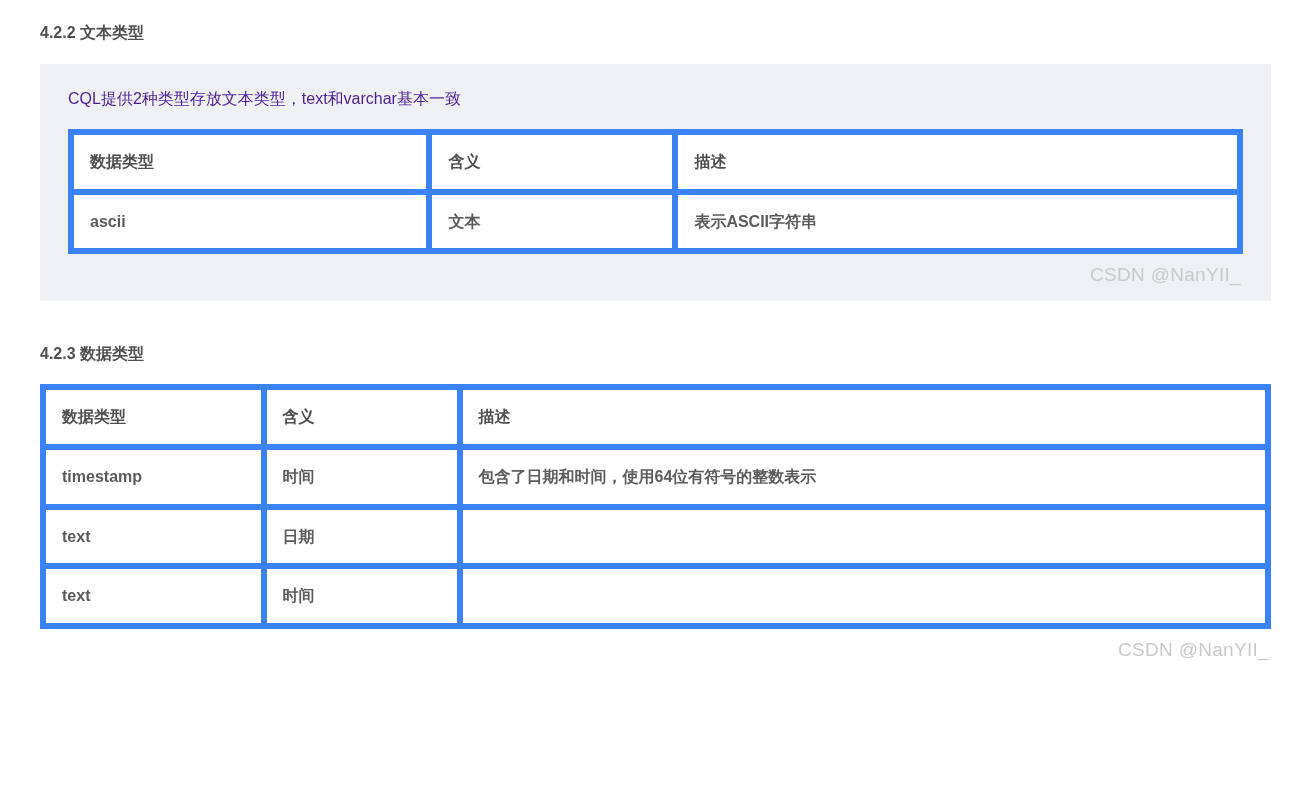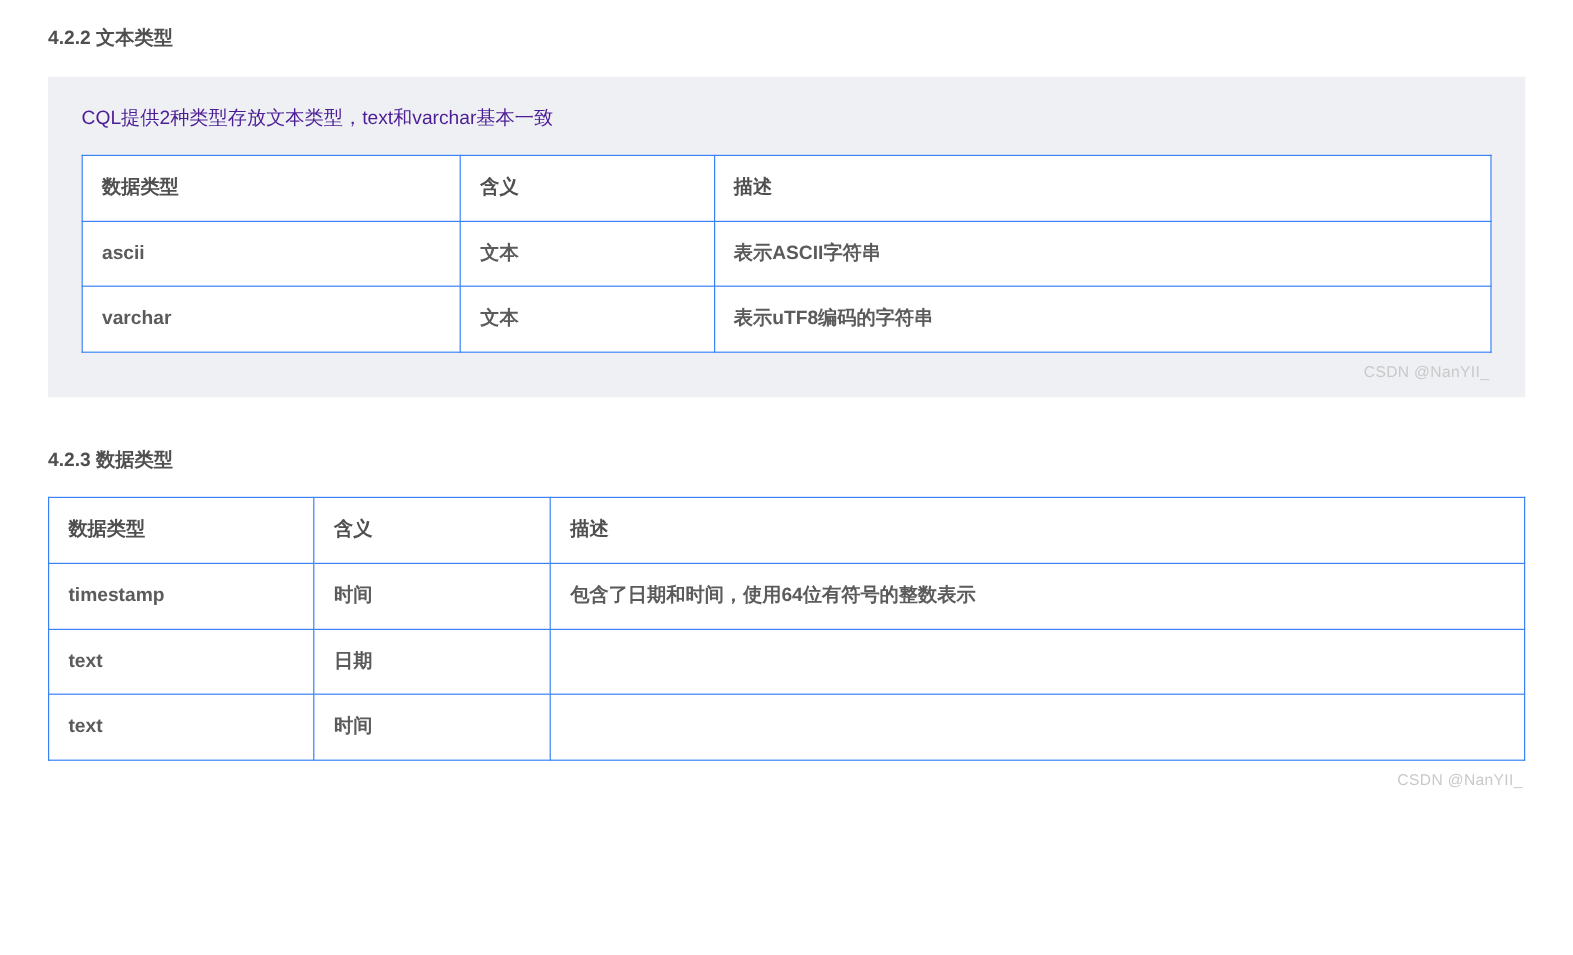--- a/index.html
+++ b/index.html
@@ -35,36 +35,36 @@
     table {
       width: 100%;
       border-collapse: collapse;
       background: #ffffff;
       margin-bottom: 6px;
     }
     table th,
     table td {
       text-align: left;
       padding: 14px 16px;
-      border: 1px solid #3b82f6;
+      border: 6px solid #3b82f6;
       font-size: 16px;
     }
     table th {
       font-weight: 700;
       color: #4f4f4f;
       background: #ffffff;
     }
     table td {
       color: #5b5b5b;
       font-weight: 700;
     }
     .watermark {
       text-align: right;
       color: #c9c9c9;
-      font-size: 13px;
+      font-size: 19px;
       font-family: "Segoe UI", Arial, sans-serif;
       margin-top: 2px;
       padding-right: 2px;
       letter-spacing: 0.3px;
     }
     .section {
       margin-bottom: 36px;
     }
     .table-plain {
       margin-top: 16px;
@@ -85,25 +85,20 @@
           <th>数据类型</th>
           <th>含义</th>
           <th>描述</th>
         </tr>
       </thead>
       <tbody>
         <tr>
           <td>ascii</td>
           <td>文本</td>
           <td>表示ASCII字符串</td>
-        </tr>
-        <tr>
-          <td>varchar</td>
-          <td>文本</td>
-          <td>表示uTF8编码的字符串</td>
         </tr>
       </tbody>
     </table>
     <div class="watermark">CSDN @NanYII_</div>
   </div>
 </div>
 
 <div class="section">
   <div class="heading">4.2.3 数据类型</div>
 

